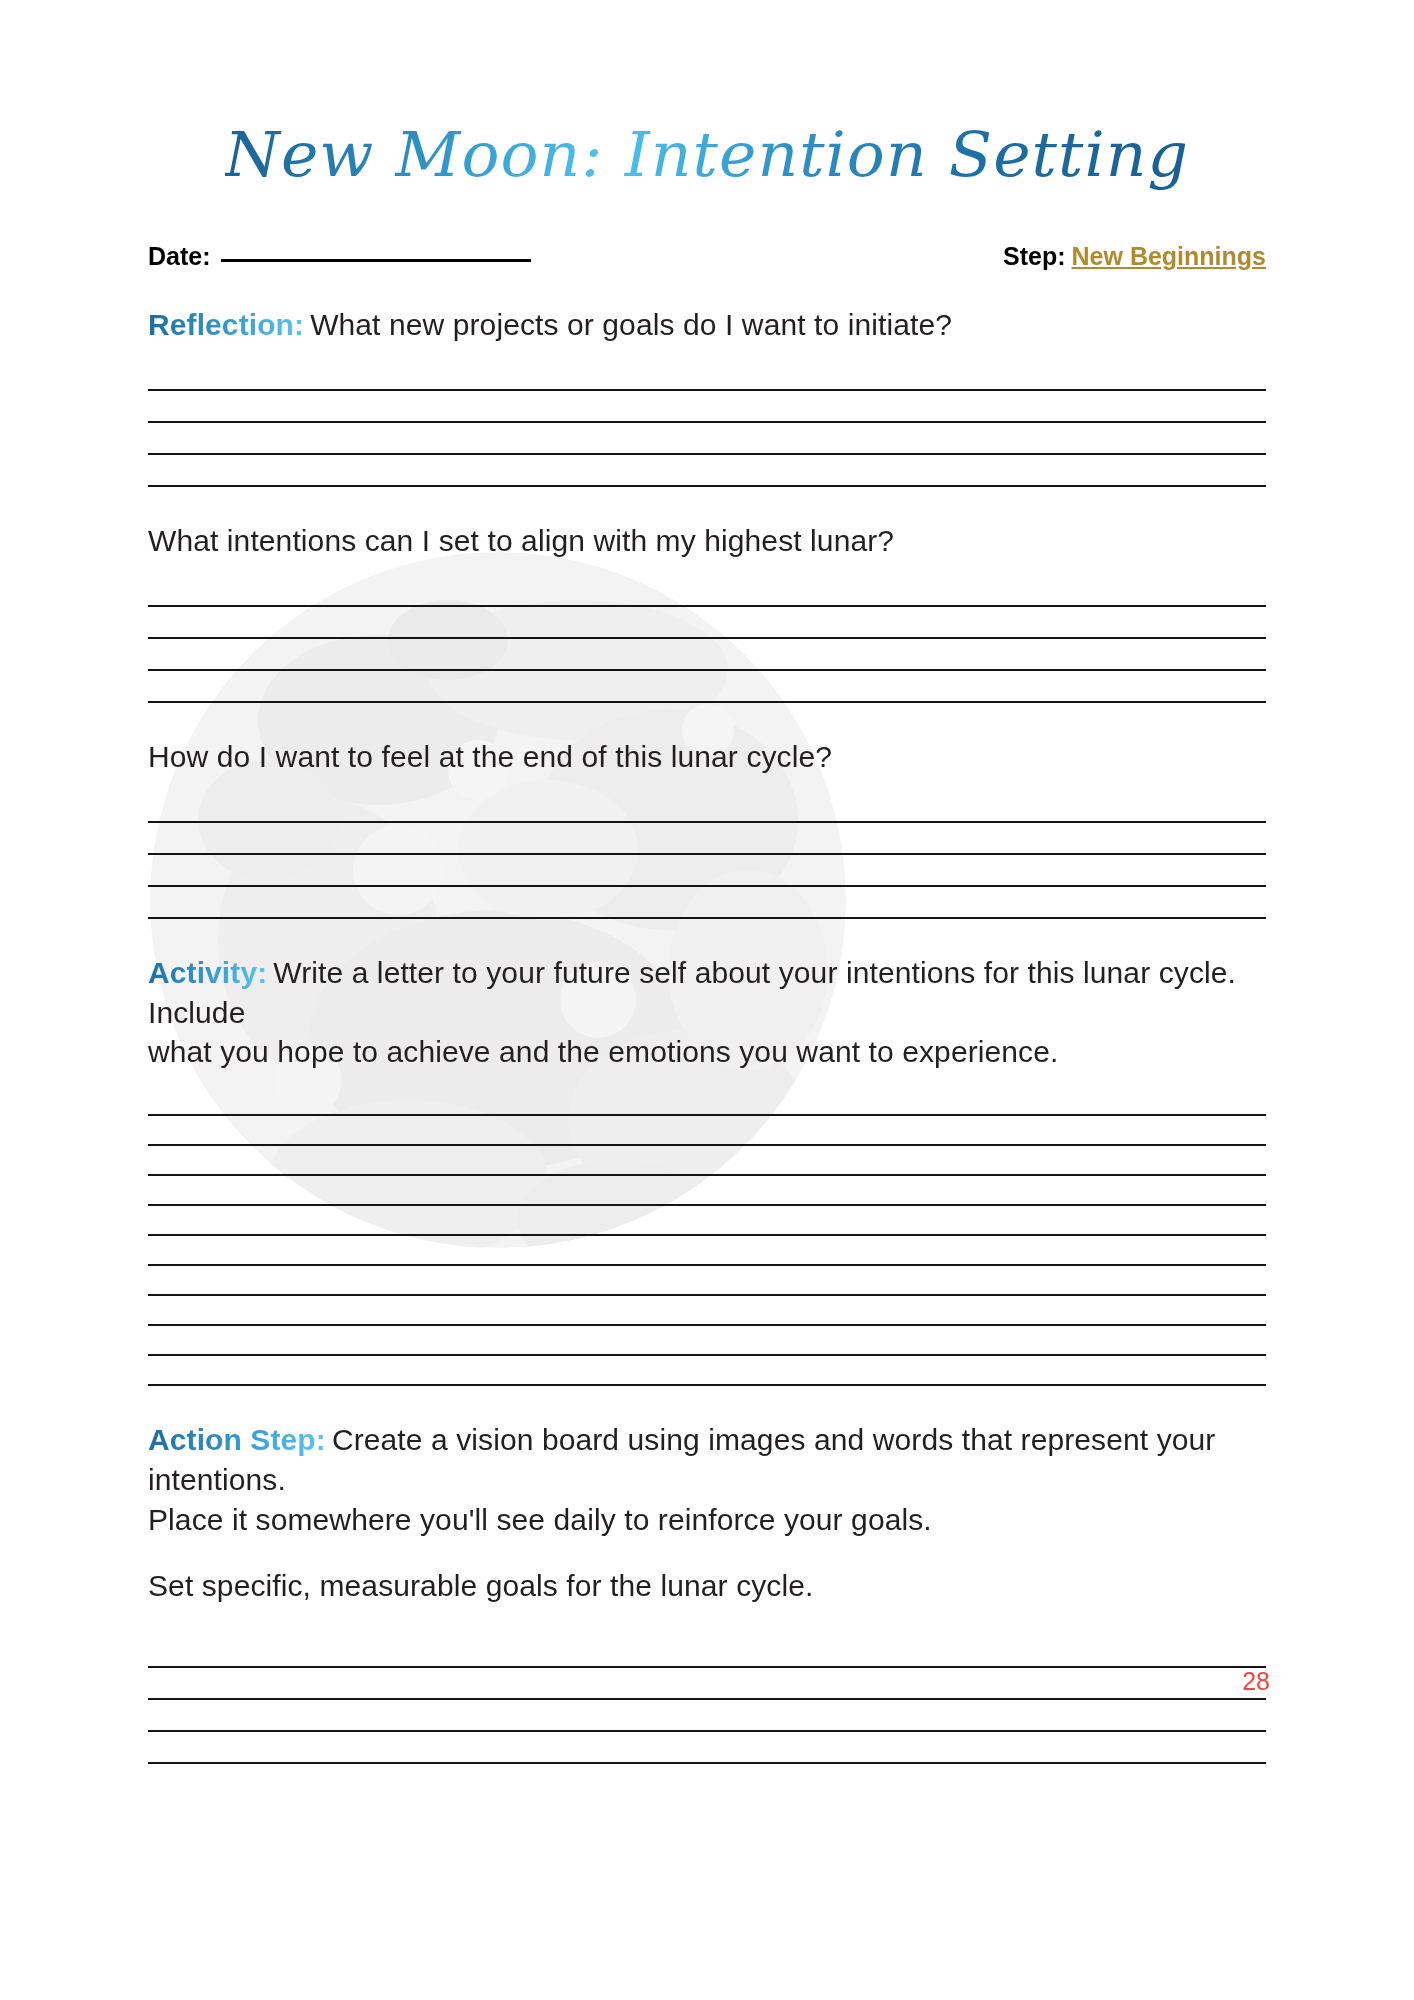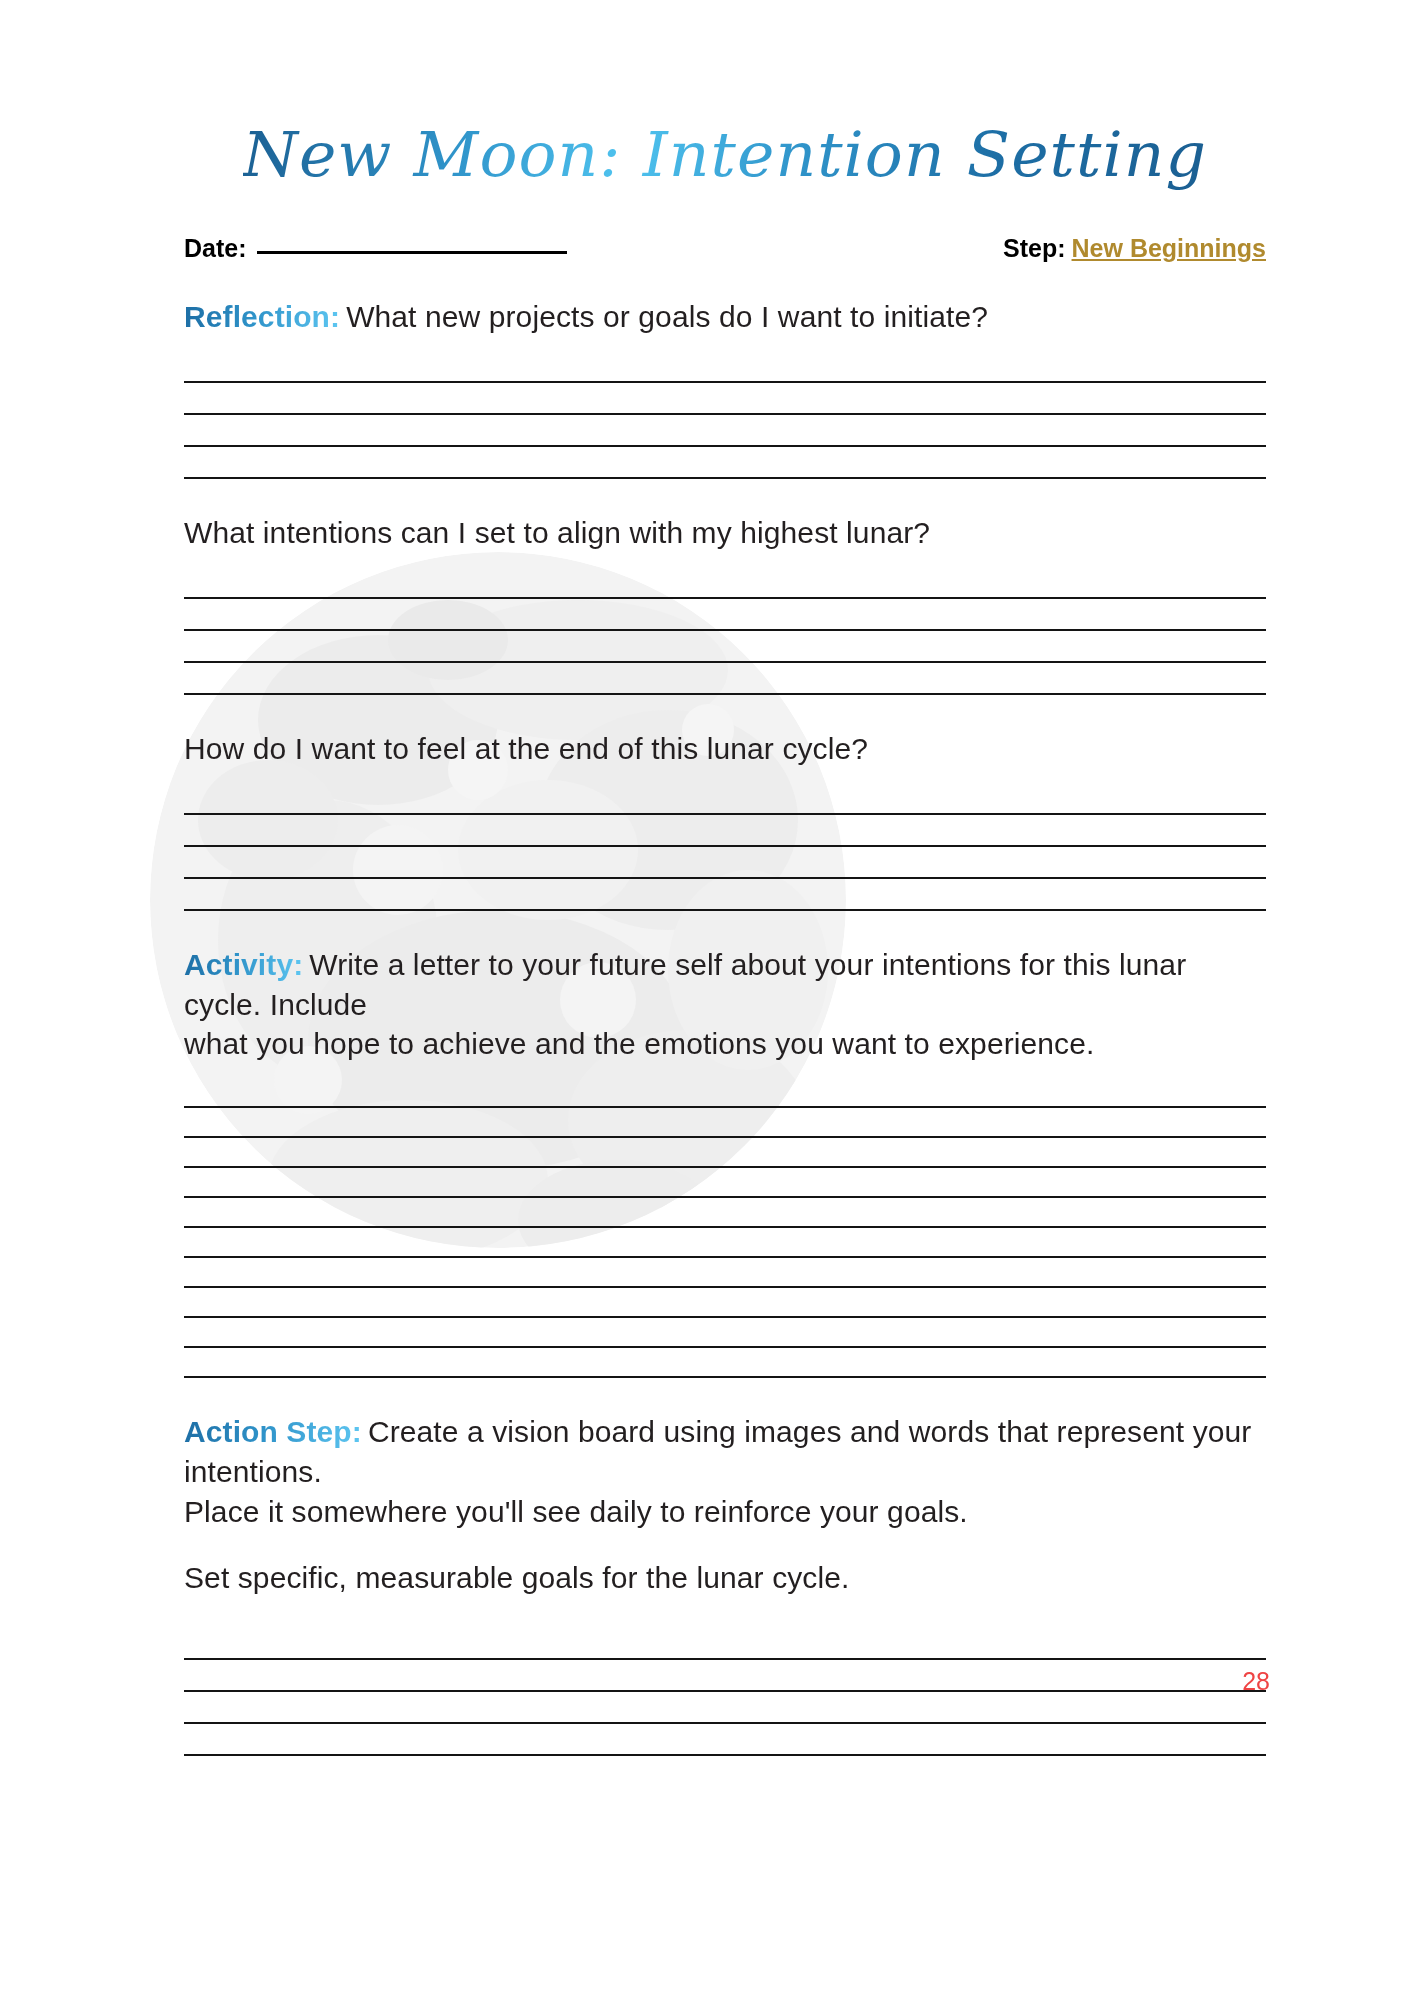--- a/index.html
+++ b/index.html
@@ -8,21 +8,20 @@
     background: #ffffff;
   }
   .page {
     position: relative;
     width: 1414px;
     height: 1784px;
     background: #ffffff;
     font-family: "Liberation Sans", sans-serif;
     overflow: hidden;
     box-sizing: border-box;
-    padding-left: 36px;
   }
 
   
   .watermark {
     position: absolute;
     left: 148px;
     top: 520px;
     width: 700px;
     height: 760px;
     opacity: 1;
@@ -57,21 +56,21 @@
     white-space: nowrap;
     display: inline-block;
     transform: scaleX(1.02);
   }
 
   
   .meta-row {
     display: flex;
     align-items: flex-end;
     justify-content: space-between;
-    margin-top: 24px;
+    margin-top: 32px;
   }
   .date-group {
     display: flex;
     align-items: baseline;
     font-size: 25px;
     font-weight: bold;
     color: #000;
   }
   .date-rule {
     display: inline-block;

